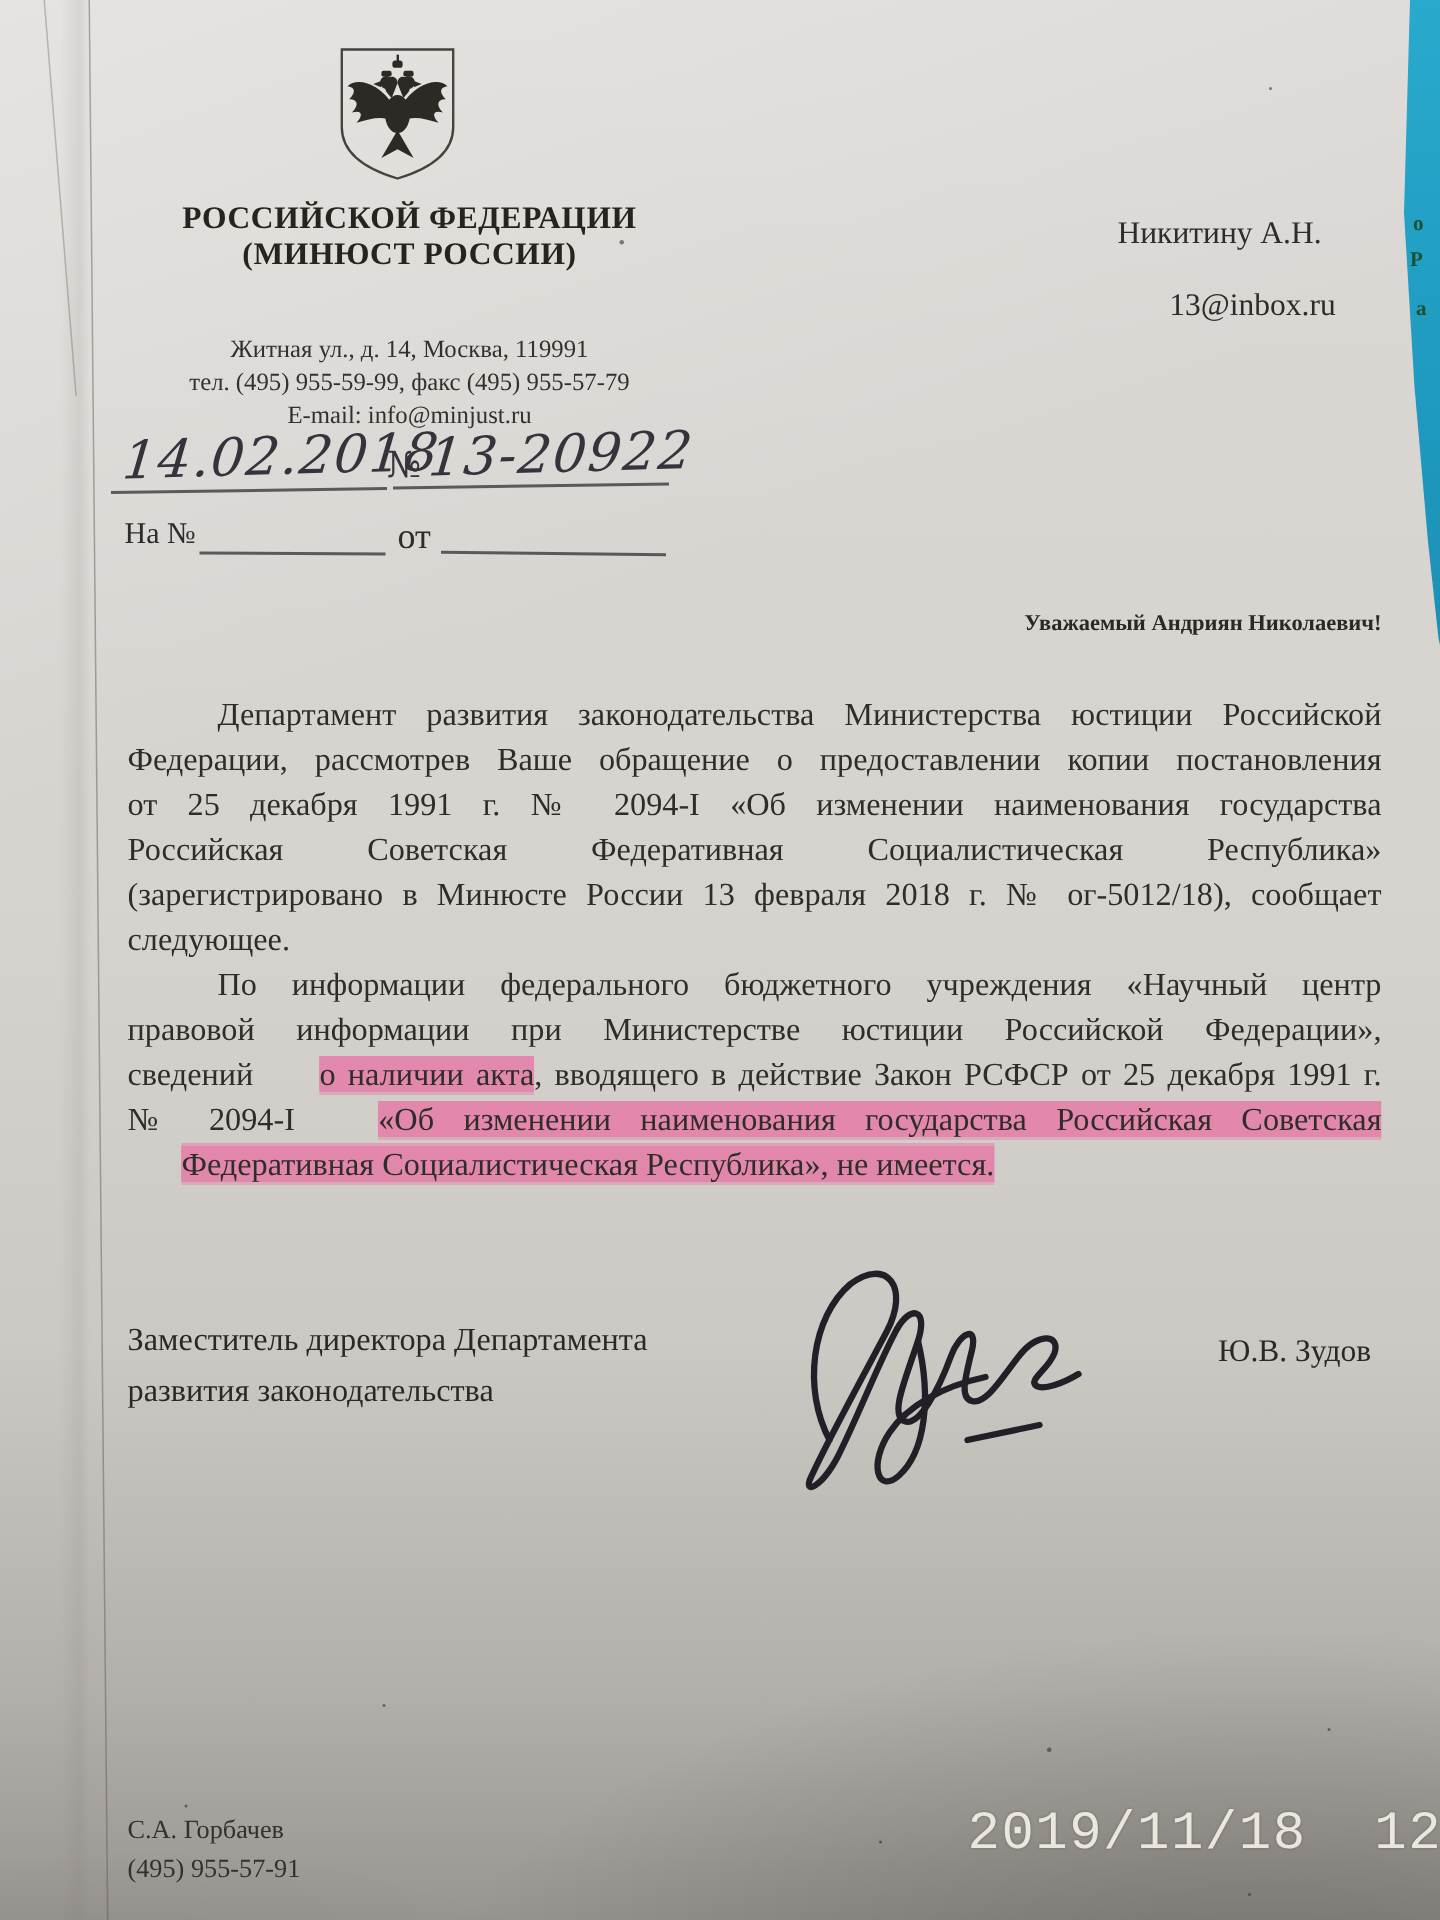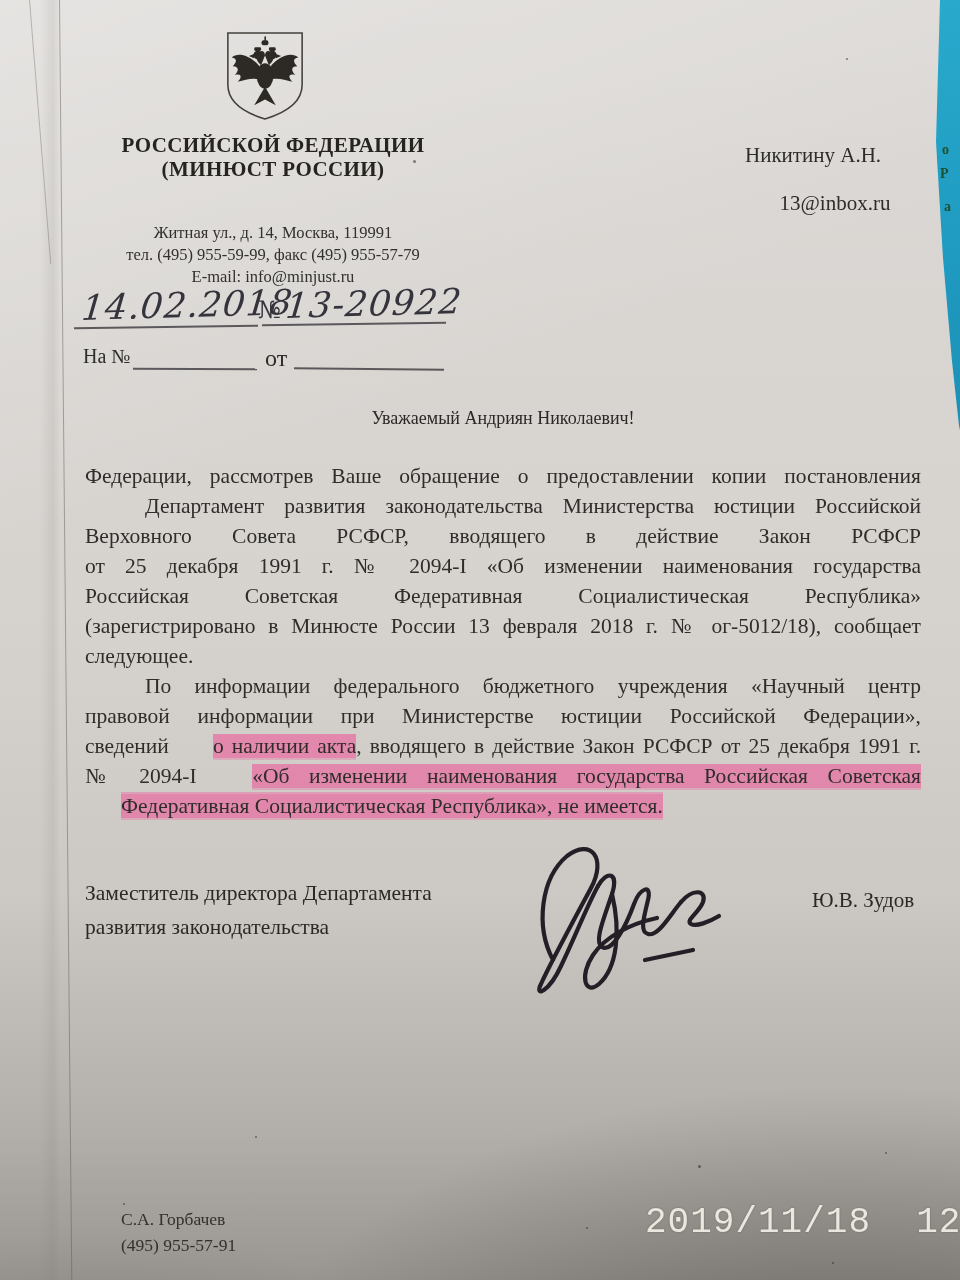--- a/index.html
+++ b/index.html
@@ -54,35 +54,35 @@
   .uline { position:absolute; height:2px; background:rgba(55,52,58,.78); }
   .ul-date { left:74px; top:326px; width:184px; transform:rotate(-0.8deg); }
   .ul-num  { left:262px; top:323px; width:184px; transform:rotate(-0.8deg); }
 
   .reply-label { left:83px; top:345px; font-size:20px; color:#2f2d2a; }
   .reply-from  { left:265px; top:345px; font-size:24px; color:#2f2d2a; }
   .ul-reply1 { left:133px; top:368px; width:124px; height:1.6px; transform:rotate(0.3deg); }
   .ul-reply2 { left:294px; top:368px; width:150px; height:1.6px; transform:rotate(0.6deg); }
 
   
-  .salutation { left:85px; top:408px; width:836px; text-align:center; font-size:18px; color:#2b2926; }
+  .salutation { left:85px; top:408px; width:836px; text-align:right; font-size:15px; color:#2b2926;font-weight:bold; }
   .body-block { left:85px; top:464px; width:836px; font-size:21.5px; color:#2f2d2a; }
   .jline { text-align:justify; height:30px; overflow:hidden; }
   .jline::after { content:""; display:inline-block; width:100%; height:0; }
   .pline { height:30px; }
   .ind { text-indent:60px; }
   .hl { background:rgba(238,88,153,.60); box-shadow:0 -2px 0 rgba(238,88,153,.38), 0 2px 0 rgba(238,88,153,.30);margin-left:36px; }
 
   
   .signoff-title { left:85px; top:876px; width:420px; font-size:21.5px; line-height:34px; color:#2b2926; }
   .signoff-name { left:812px; top:888px; width:140px; font-size:21px; color:#2b2926; }
   .signature-svg { left:495px; top:842px; width:235px; height:155px; }
 
   
-  .executor { left:85px; top:1206px; font-size:17.5px; line-height:26px; color:#33312d;margin-left:36px; }
+  .executor { left:85px; top:1206px; font-size:17.5px; line-height:26px; color:#33312d; }
   .timestamp { left:645px; top:1202px; width:300px; font-family:Liberation Mono, monospace;
     font-size:36px; color:#efece4; white-space:pre; letter-spacing:1px; opacity:.95;
     text-shadow:0 0 2px rgba(80,76,70,.6); }
 </style>
 </head>
 <body>
 
 <div class="photo">
 
   <div class="cyan-wedge"></div>
@@ -142,23 +142,22 @@
   <div class="uline ul-num"></div>
 
   <div class="abs reply-label">На №</div>
   <div class="abs reply-from">от</div>
   <div class="uline ul-reply1"></div>
   <div class="uline ul-reply2"></div>
 
   <div class="abs salutation">Уважаемый Андриян Николаевич!</div>
 
   <div class="abs body-block">
+    <div class="jline ind">Департамент развития законодательства Министерства юстиции Российской</div>
     <div class="jline">Федерации, рассмотрев Ваше обращение о предоставлении копии постановления</div>
-    <div class="jline ind">Департамент развития законодательства Министерства юстиции Российской</div>
-    <div class="jline">Верховного Совета РСФСР, вводящего в действие Закон РСФСР</div>
     <div class="jline">от 25 декабря 1991 г. № 2094-I «Об изменении наименования государства</div>
     <div class="jline">Российская Советская Федеративная Социалистическая Республика»</div>
     <div class="jline">(зарегистрировано в Минюсте России 13 февраля 2018 г. № ог-5012/18), сообщает</div>
     <div class="pline">следующее.</div>
     <div class="jline ind">По информации федерального бюджетного учреждения «Научный центр</div>
     <div class="jline">правовой информации при Министерстве юстиции Российской Федерации»,</div>
     <div class="jline"><span>сведений </span><span class="hl">о наличии акта</span><span>, вводящего в действие Закон РСФСР от 25 декабря 1991 г.</span></div>
     <div class="jline"><span>№ 2094-I </span><span class="hl">«Об изменении наименования государства Российская Советская</span></div>
     <div class="pline"><span class="hl">Федеративная Социалистическая Республика», не имеется.</span></div>
   </div>

